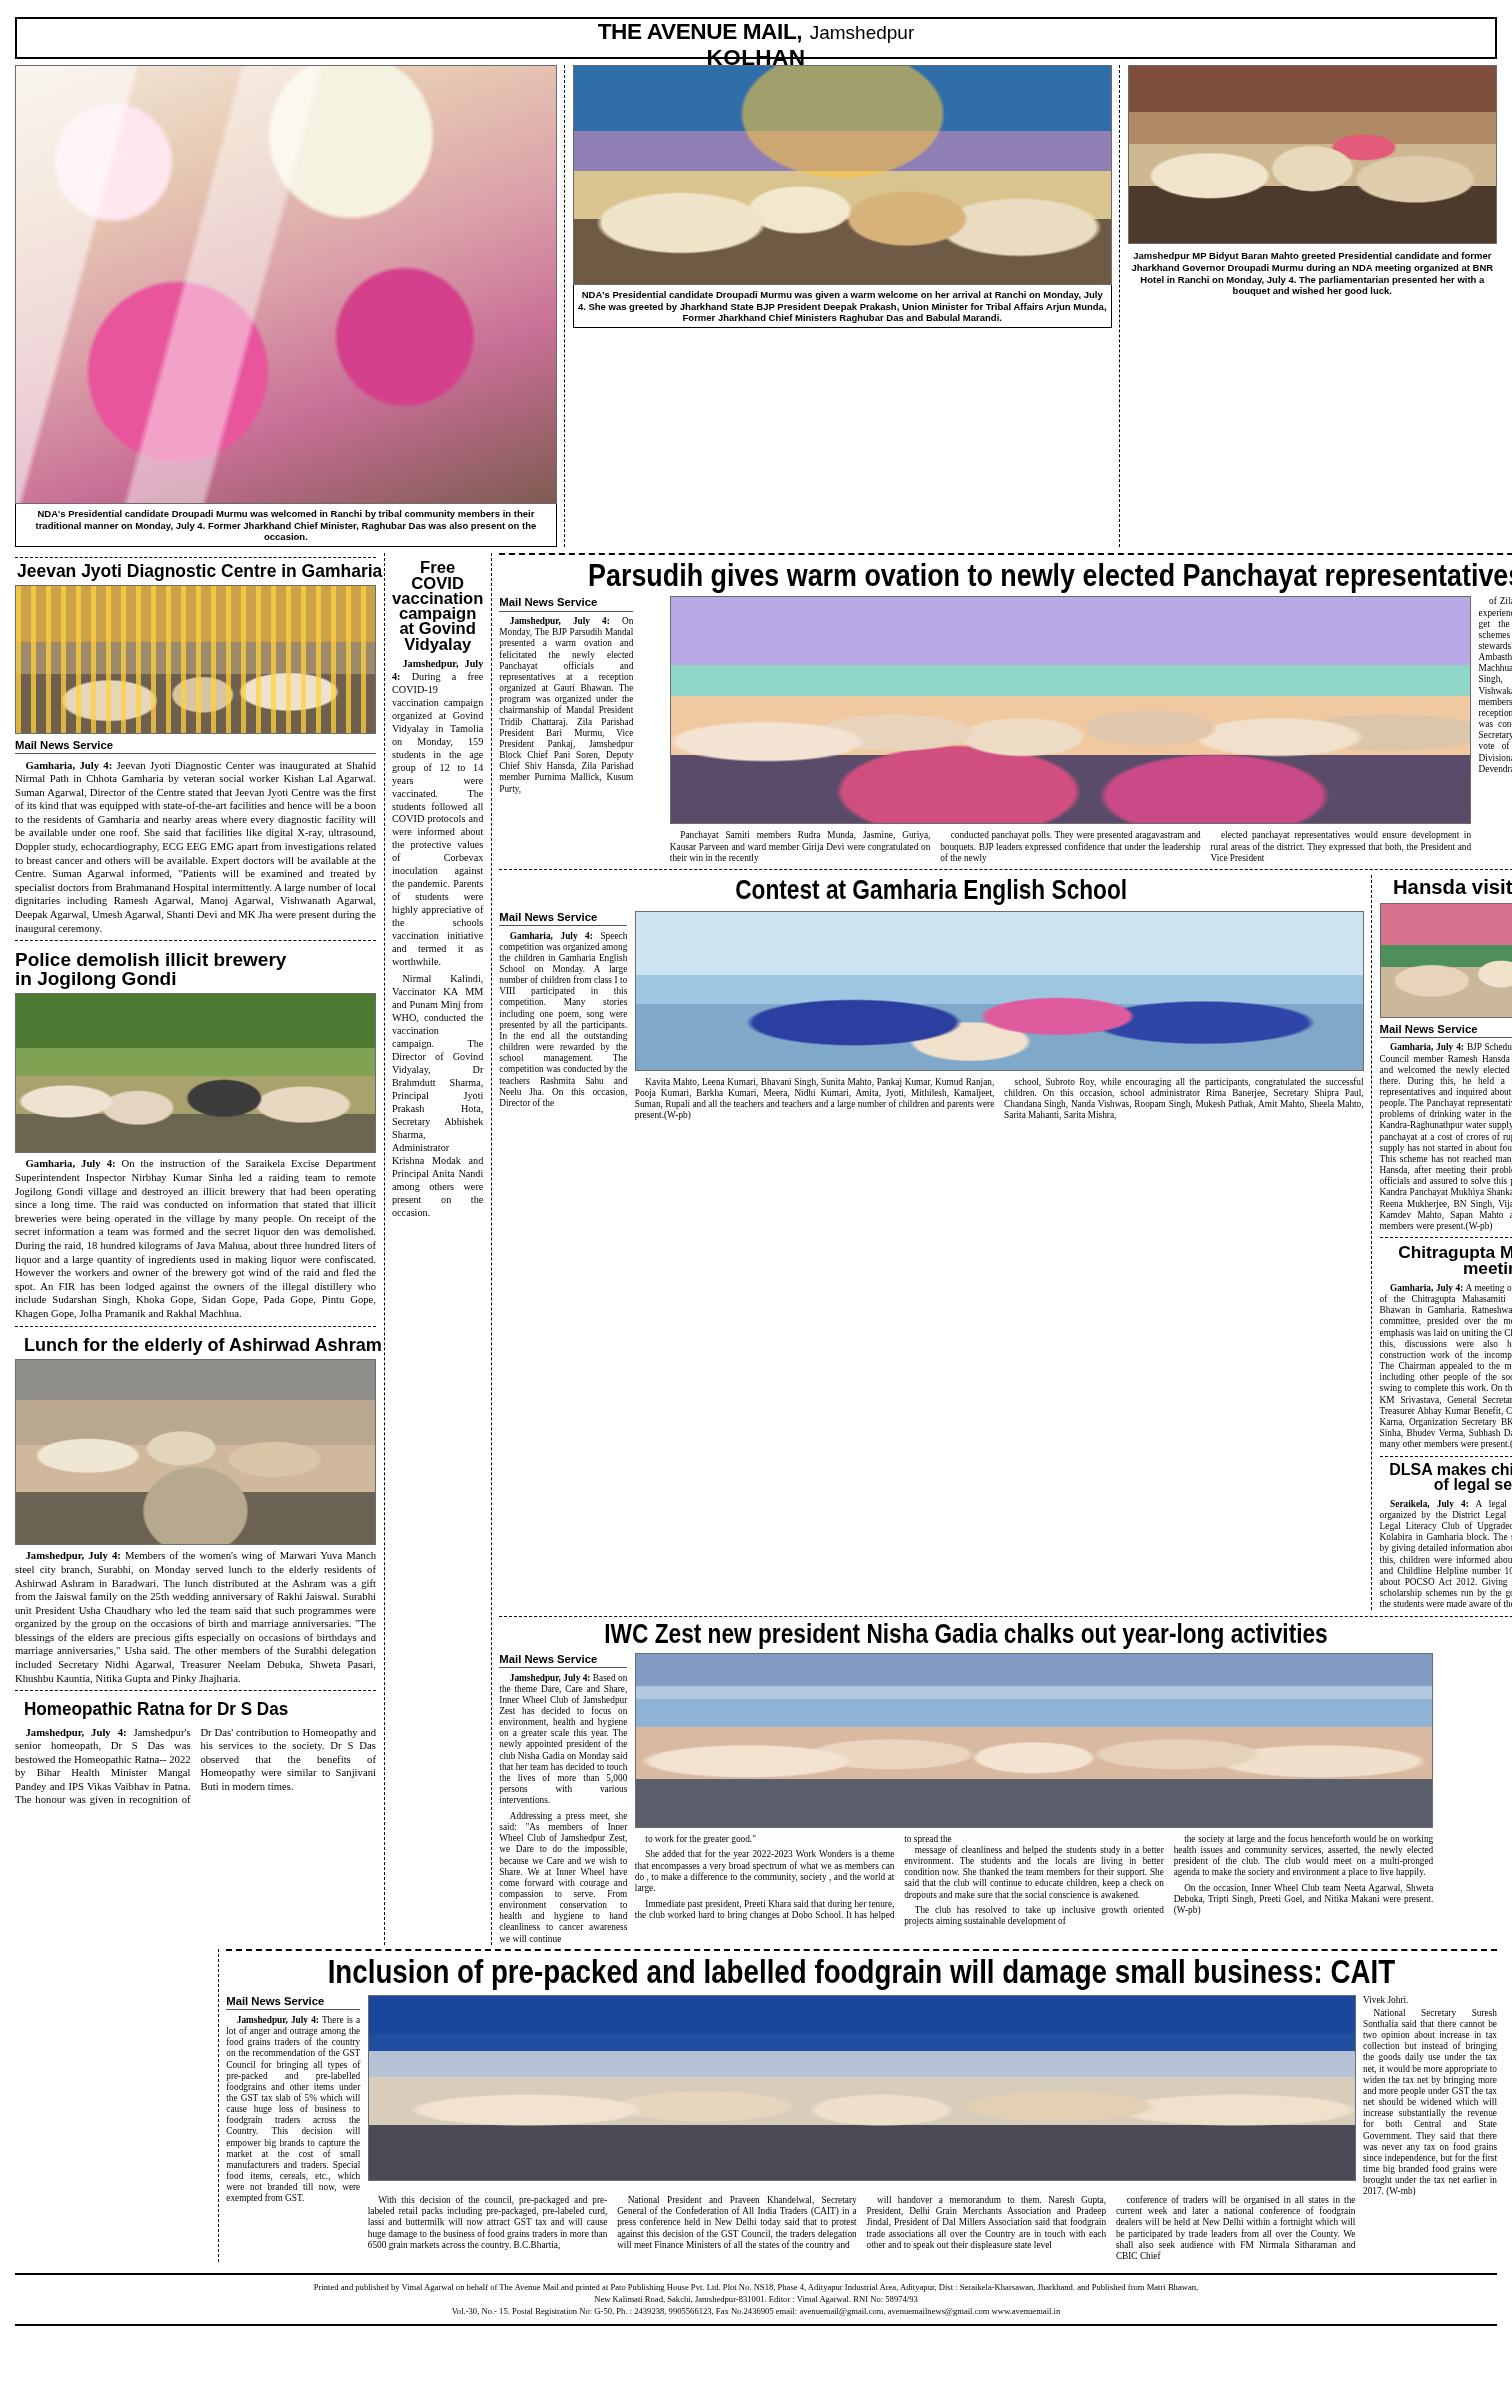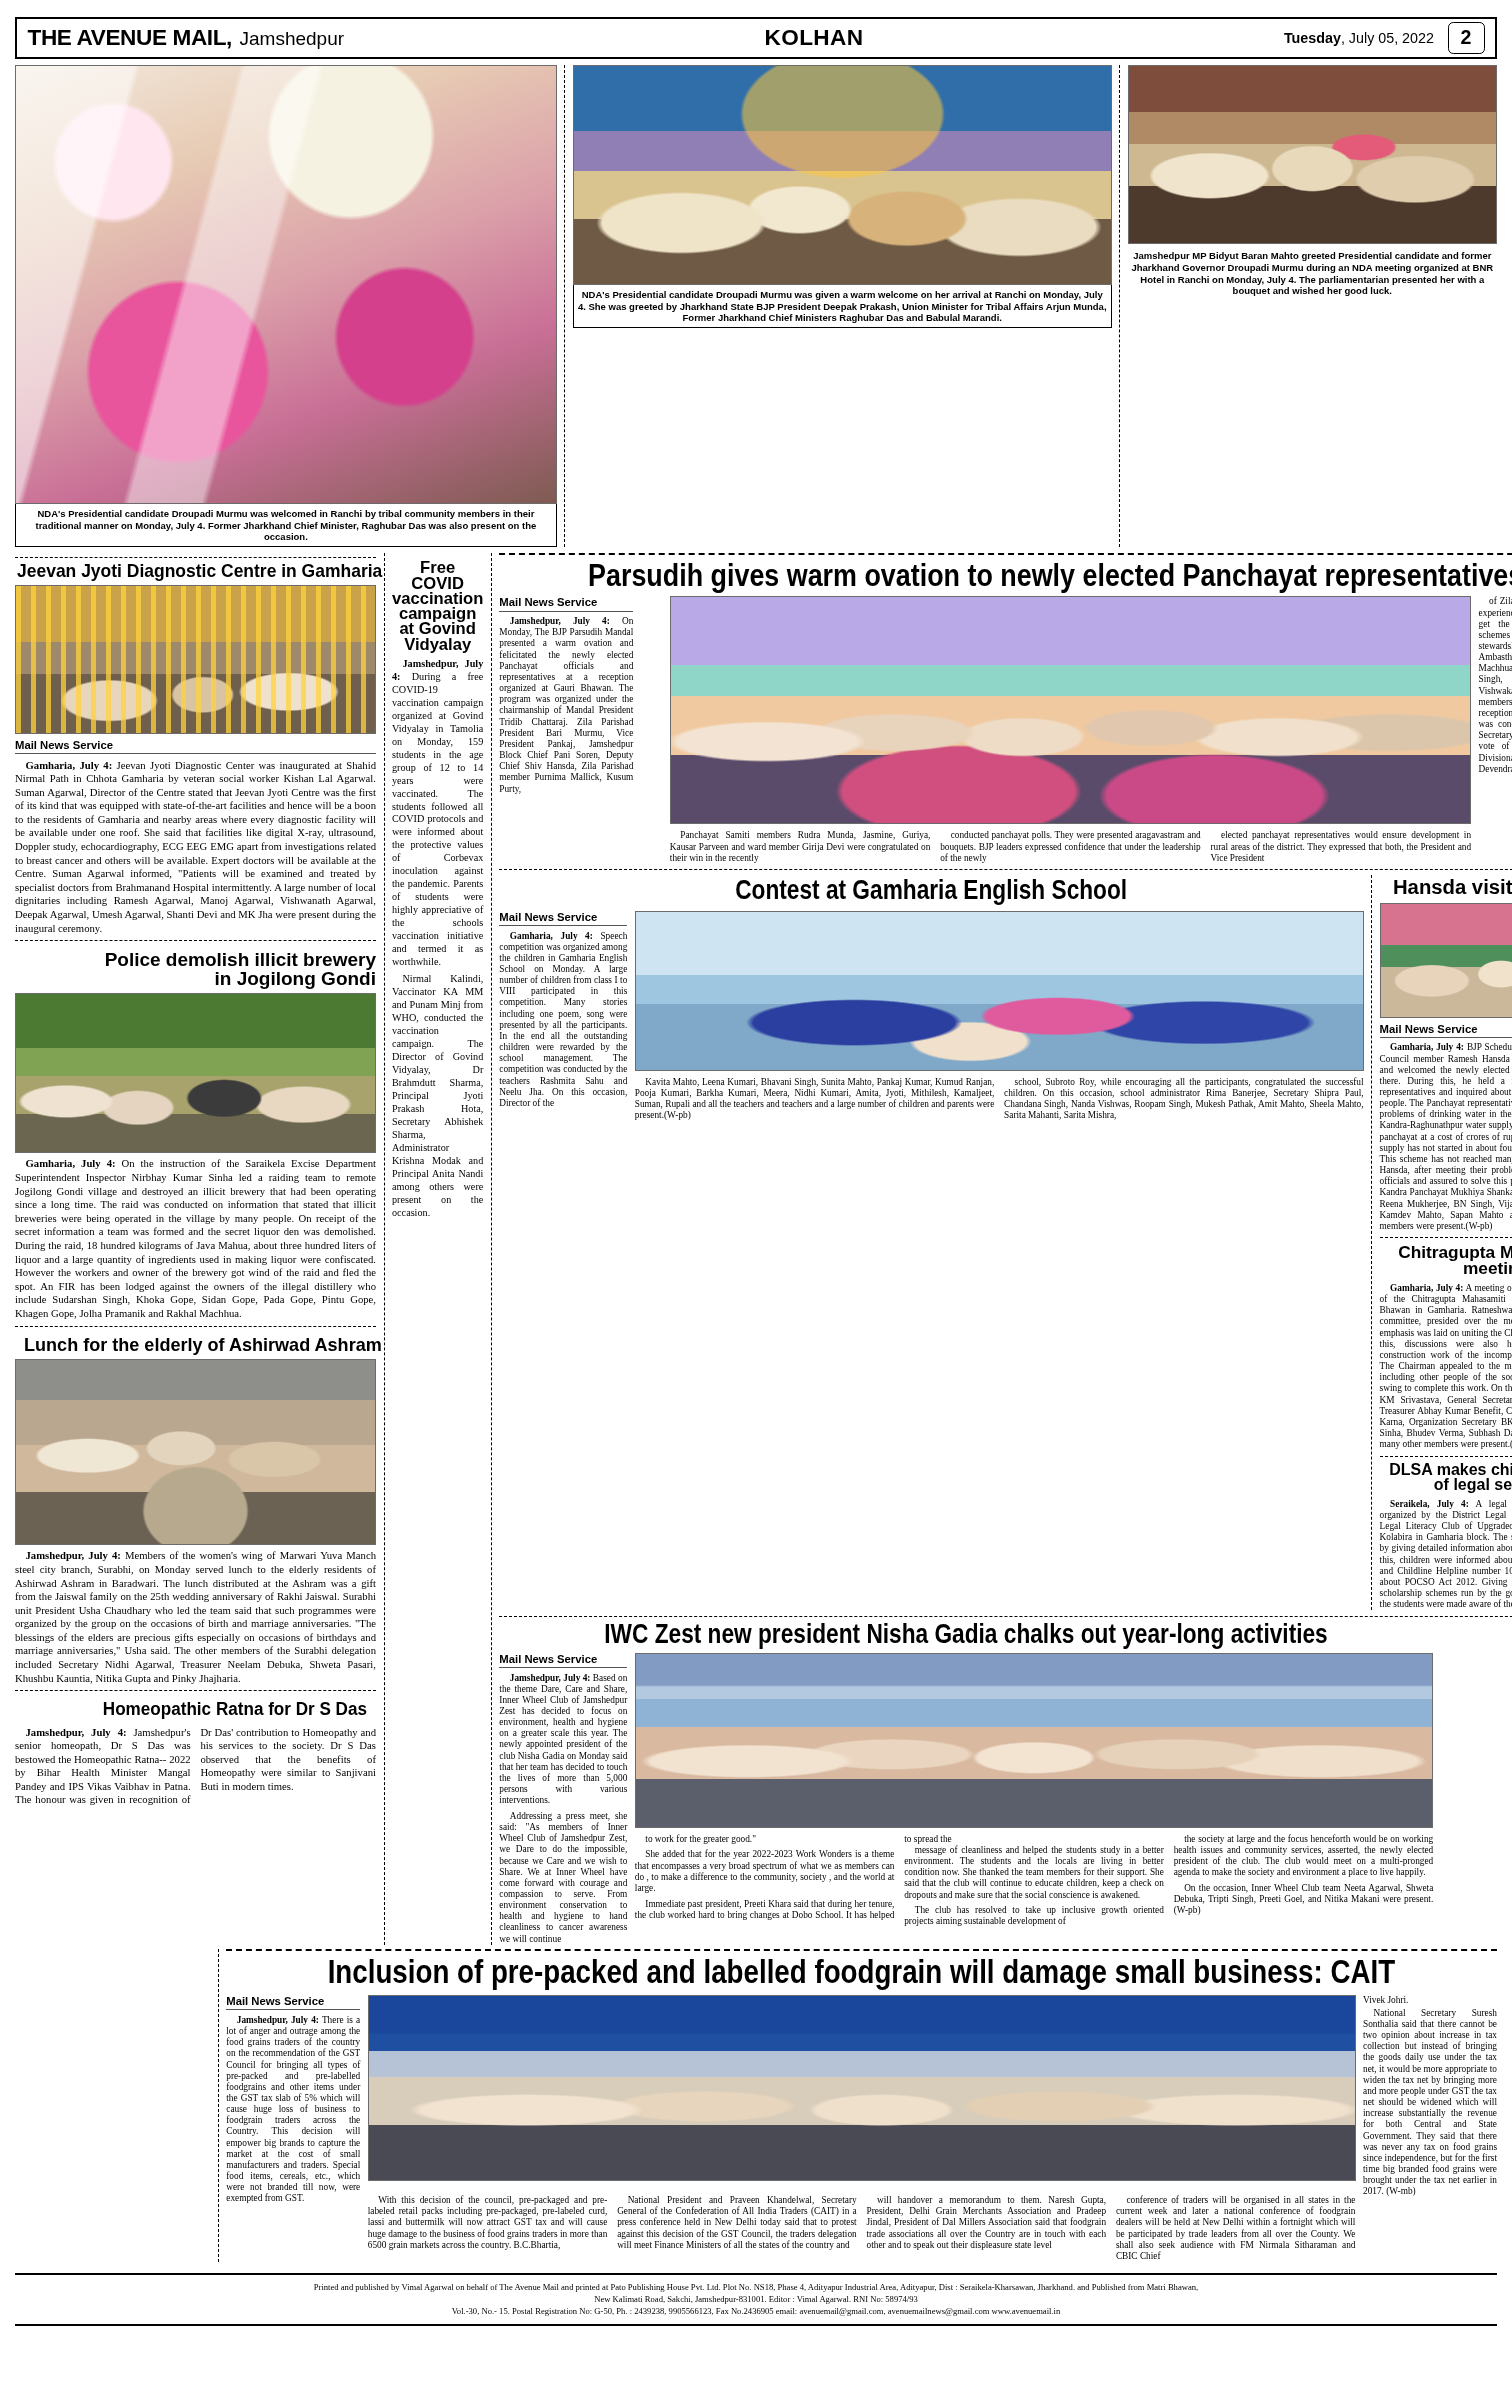--- a/index.html
+++ b/index.html
@@ -1,20 +1,20 @@
 <!DOCTYPE html>
 <html style="font-size:12px"><head>
 <meta charset="utf-8">
 <style>
   html,body{margin:0;padding:0;background:#fff;}
   body{width:1512px;font-family:"Liberation Serif",serif;color:#000;-webkit-font-smoothing:none;}
   .page{width:1512px;min-height:2401px;box-sizing:border-box;padding:16.6px 15px 6px 15px;background:#fff;position:relative;}
 
   
-  .masthead{border:2.3px solid #000;height:42px;display:flex;align-items:center;padding:0 10.5px;box-sizing:border-box;}
+  .masthead{border:2.3px solid #000;height:42px;display:flex;align-items:center;padding:0 10.5px;box-sizing:border-box;flex-direction:column;}
   .mh-left{flex:0 0 auto;display:flex;align-items:baseline;gap:7.5px;}
   .mh-title{font-family:"Liberation Sans",sans-serif;font-weight:bold;font-size:22.6px;letter-spacing:-0.4px;}
   .mh-city{font-family:"Liberation Sans",sans-serif;font-size:19px;font-weight:normal;}
   .mh-center{flex:1 1 auto;text-align:center;font-family:"Liberation Sans",sans-serif;font-weight:bold;font-size:22.6px;letter-spacing:0.4px;}
   .mh-right{flex:0 0 auto;display:flex;align-items:center;gap:13.6px;}
   .mh-date{font-family:"Liberation Sans",sans-serif;font-size:14.3px;}
   .mh-date b{font-weight:bold;}
   .mh-pageno{border:1.5px solid #000;border-radius:5.3px;width:35px;height:30px;display:flex;align-items:center;justify-content:center;font-family:"Liberation Sans",sans-serif;font-weight:bold;font-size:19.6px;}
 
   
@@ -41,21 +41,21 @@
 
   
   .mainrow{display:flex;margin-top:6px;}
   .colA{width:361px;}
   .colB{width:184px;margin-left:7.5px;padding-left:7.5px;}
   .colC{flex:1;margin-left:7.5px;padding-left:7.5px;}
 
   .dash-t{border-top:1.5px dashed #000;}
   .seprow{border-top:1.5px dashed #000;margin:5.3px 0;}
 
-  .secthead{font-family:"Liberation Sans",sans-serif;font-weight:bold;font-size:19.6px;text-align:right;line-height:1.02;padding:3px 0 4.5px;}
+  .secthead{font-family:"Liberation Sans",sans-serif;font-weight:bold;font-size:19.6px;text-align:left;line-height:1.02;padding:3px 0 4.5px;}
   .bigbanner{font-family:"Liberation Sans",sans-serif;font-weight:bold;text-align:center;line-height:.92;}
 
   .stack{display:flex;}
   .fig{margin-bottom:4.5px;}
 </style>
 </head>
 <body>
 
 <div class="page">
 

